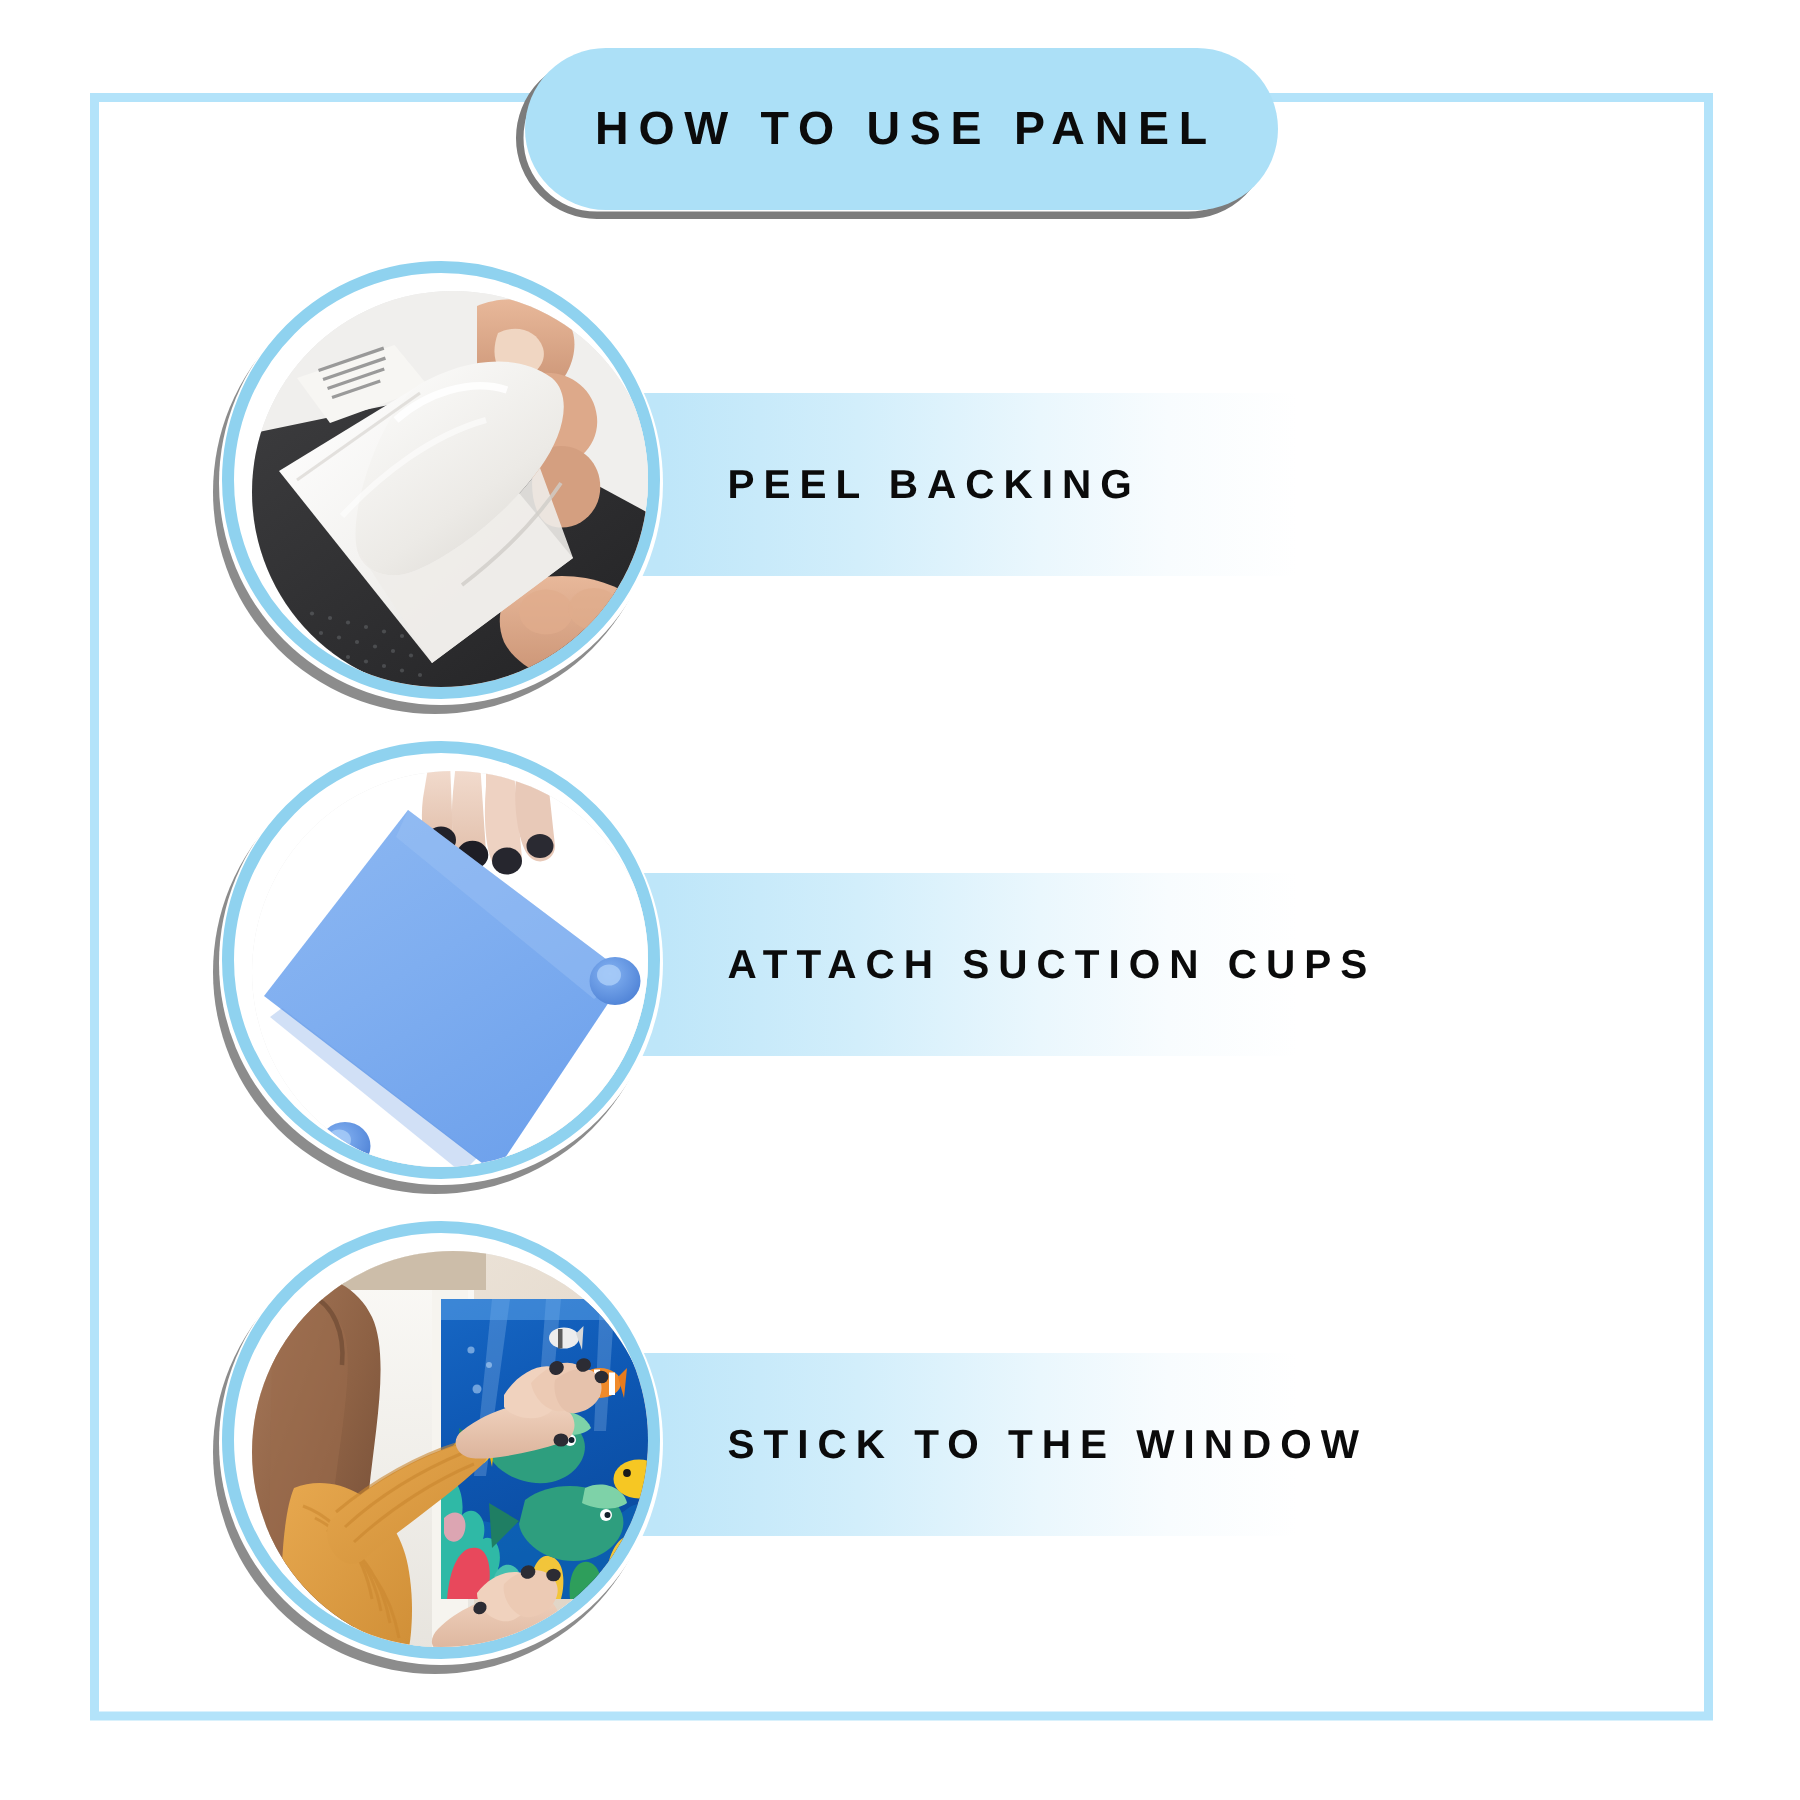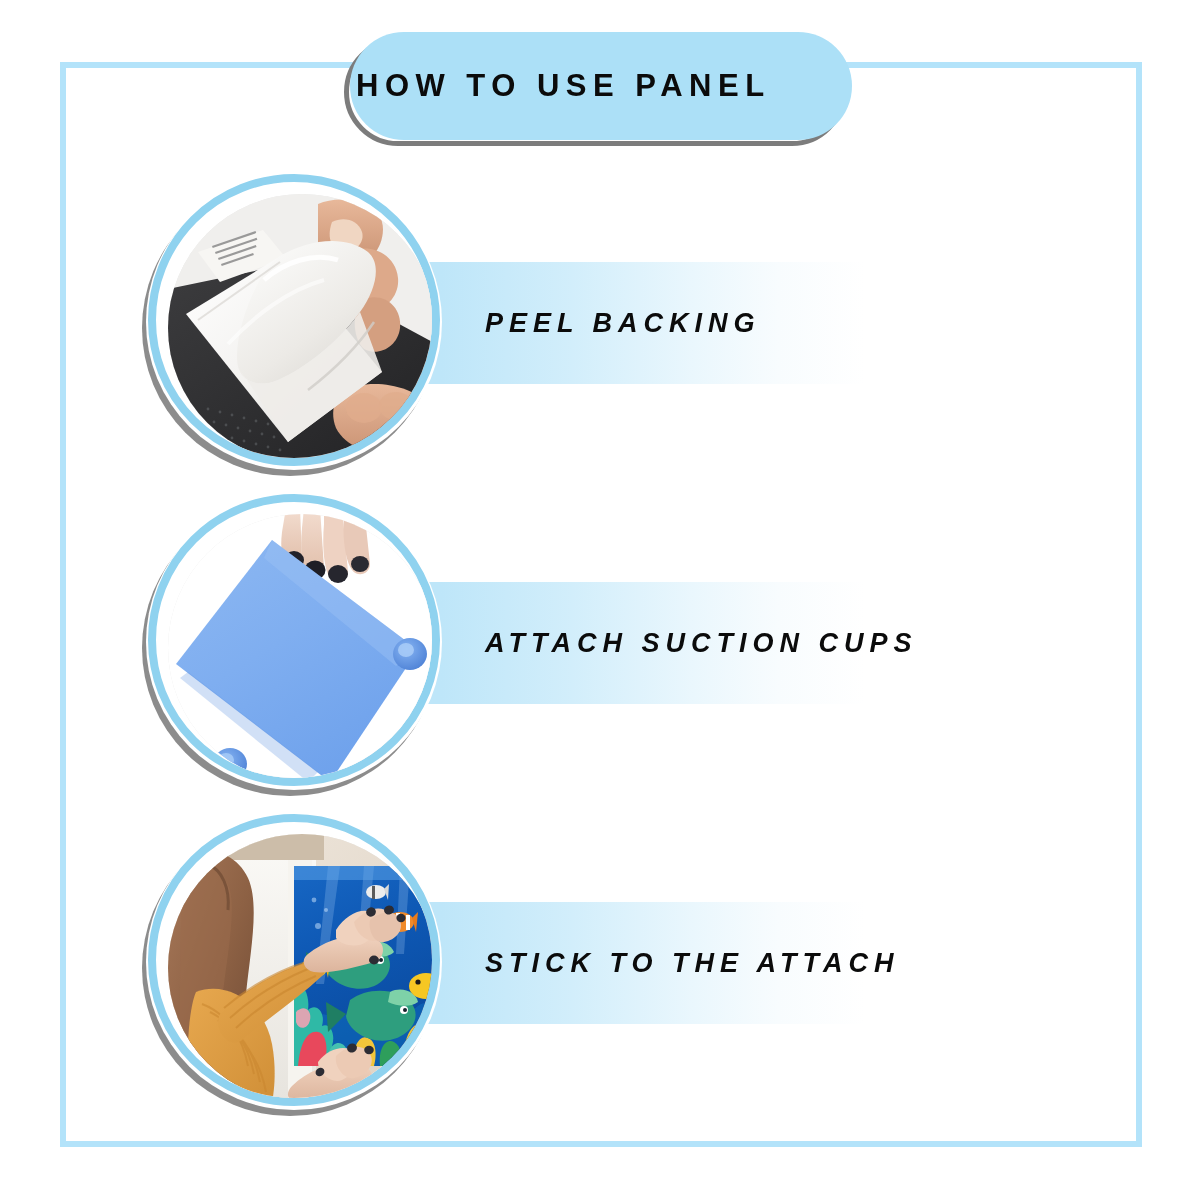--- a/index.html
+++ b/index.html
@@ -53,38 +53,37 @@
   .banner {
     position: absolute;
     left: 0;
     top: 0;
     width: 502px;
     height: 108px;
     border-radius: 54px;
     background: #ACE0F7;
     display: flex;
     align-items: center;
-    justify-content: flex-start;
+    justify-content: center;
   }
   .banner-title {
     font-size: 31px;
     font-weight: 700;
     letter-spacing: 6.5px;
     color: #0b0b0b;
     white-space: nowrap;
     text-indent: 6px;
   }
 
   
   .step {
     position: absolute;
     left: 0;
     width: 1200px;
     height: 300px;
-    font-style: italic;
   }
   #step-0 { top: 172px; }
   #step-1 { top: 492px; text-align: right; }
   #step-2 { top: 812px; }
 
   
   .band {
     position: absolute;
     left: 360px;
     top: 90px;
@@ -320,21 +319,21 @@
               <ellipse cx="58" cy="246" rx="8" ry="7" fill="#a9cdf8" opacity="0.8"></ellipse>
             </g>
           </svg>
         </div>
       </div>
     </div>
   </div>
 
   <div class="step" id="step-2">
     <div class="band"></div>
-    <div class="band-label">STICK TO THE ATTACH</div>
+    <div class="band-label">STICK TO THE WINDOW</div>
 
     <div class="circle-wrap">
       <div class="circle-shadow"></div>
       <div class="circle-inner-shadow"></div>
       <div class="circle-ring">
         <div class="circle-photo">
           <svg class="photo-svg" viewBox="0 0 268 268">
             <defs>
               <linearGradient id="wallG" x1="0" y1="0" x2="1" y2="1">
                 <stop offset="0%" stop-color="#efe7dd"></stop>

